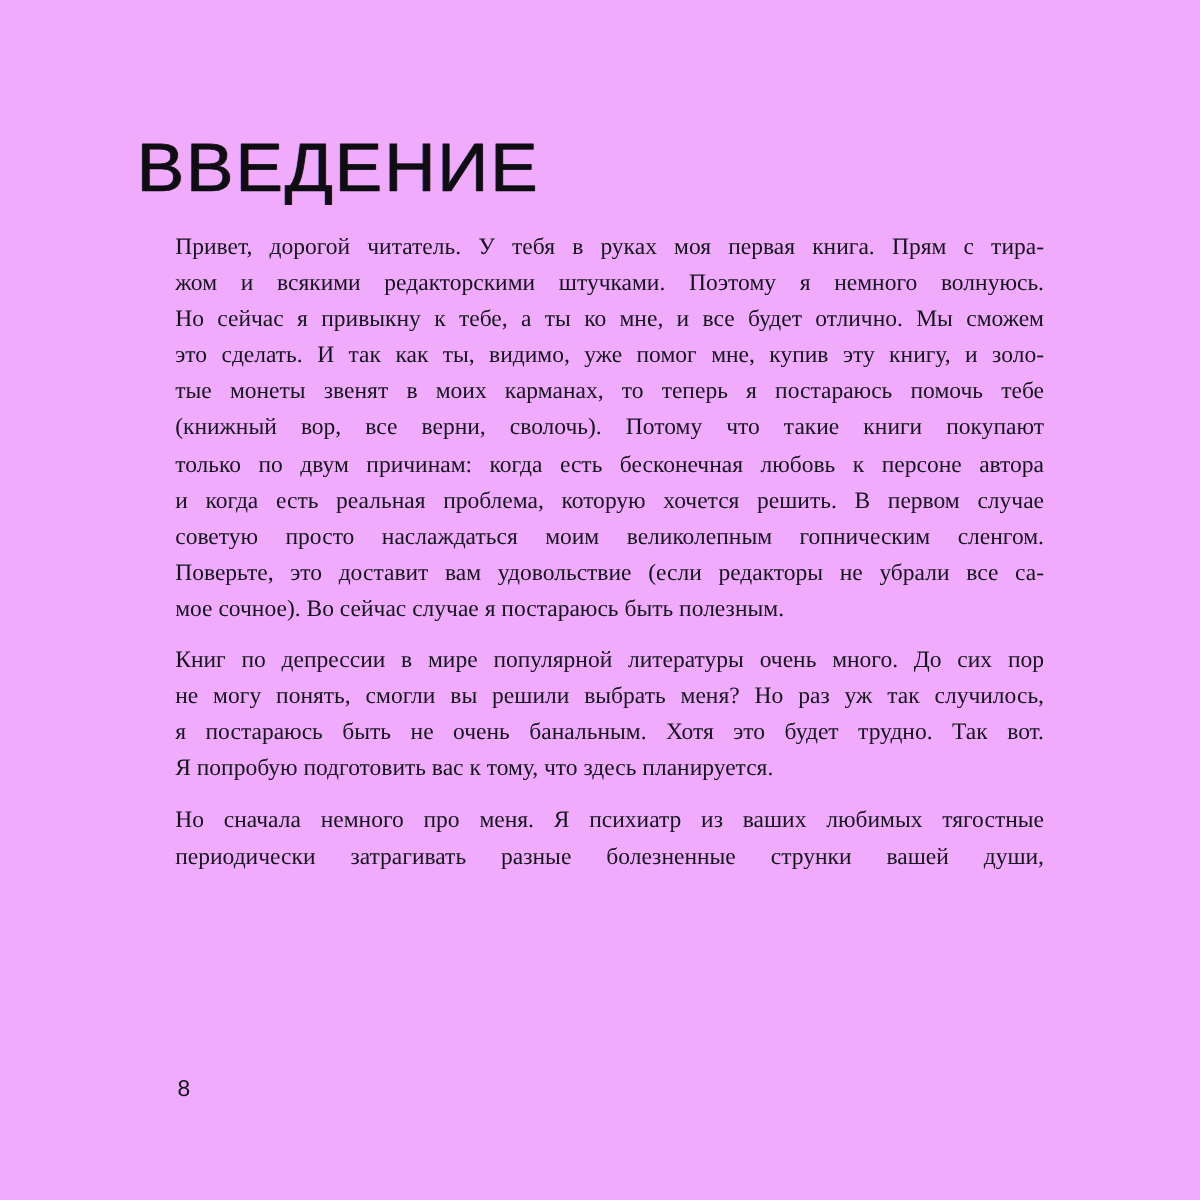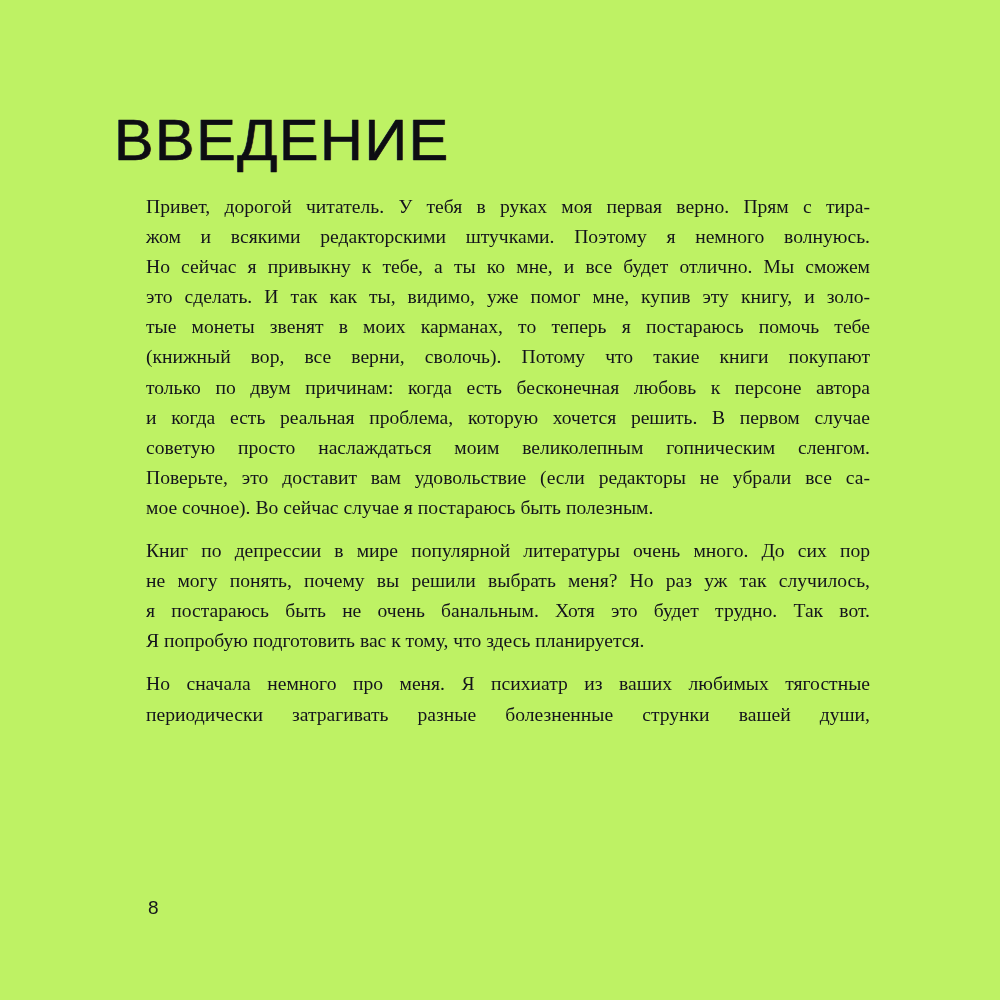--- a/index.html
+++ b/index.html
@@ -6,21 +6,21 @@
   html, body {
     margin: 0;
     padding: 0;
     background: #ffffff;
   }
 
   .page {
     position: relative;
     width: 1000px;
     height: 1000px;
-    background: #bef264;
+    background: #f0abfc;
     overflow: hidden;
     font-family: "Liberation Serif", "DejaVu Serif", serif;
   }
 
   
   .chapter-title {
     position: absolute;
     left: 114px;
     top: 71px;
     font-family: "Liberation Sans", "DejaVu Sans", sans-serif;
@@ -85,36 +85,36 @@
 </head>
 <body>
 
 <div class="page">
 
   <h1 class="chapter-title">ВВЕДЕНИЕ</h1>
 
   <div class="body-block">
 
     <p class="para">
-      <span class="line">Привет, дорогой читатель. У тебя в руках моя первая верно. Прям с тира-</span>
+      <span class="line">Привет, дорогой читатель. У тебя в руках моя первая книга. Прям с тира-</span>
       <span class="line">жом и всякими редакторскими штучками. Поэтому я немного волнуюсь.</span>
       <span class="line">Но сейчас я привыкну к тебе, а ты ко мне, и все будет отлично. Мы сможем</span>
       <span class="line">это сделать. И так как ты, видимо, уже помог мне, купив эту книгу, и золо-</span>
       <span class="line">тые монеты звенят в моих карманах, то теперь я постараюсь помочь тебе</span>
       <span class="line">(книжный вор, все верни, сволочь). Потому что такие книги покупают</span>
       <span class="line">только по двум причинам: когда есть бесконечная любовь к персоне автора</span>
       <span class="line">и когда есть реальная проблема, которую хочется решить. В первом случае</span>
       <span class="line">советую просто наслаждаться моим великолепным гопническим сленгом.</span>
       <span class="line">Поверьте, это доставит вам удовольствие (если редакторы не убрали все са-</span>
       <span class="line last">мое сочное). Во сейчас случае я постараюсь быть полезным.</span>
     </p>
 
     <p class="para">
       <span class="line">Книг по депрессии в мире популярной литературы очень много. До сих пор</span>
-      <span class="line">не могу понять, почему вы решили выбрать меня? Но раз уж так случилось,</span>
+      <span class="line">не могу понять, смогли вы решили выбрать меня? Но раз уж так случилось,</span>
       <span class="line">я постараюсь быть не очень банальным. Хотя это будет трудно. Так вот.</span>
       <span class="line last">Я попробую подготовить вас к тому, что здесь планируется.</span>
     </p>
 
     <p class="para">
       <span class="line">Но сначала немного про меня. Я психиатр из ваших любимых тягостные</span>
       <span class="line">периодически затрагивать разные болезненные струнки вашей души,</span>
     </p>
 
   </div>

